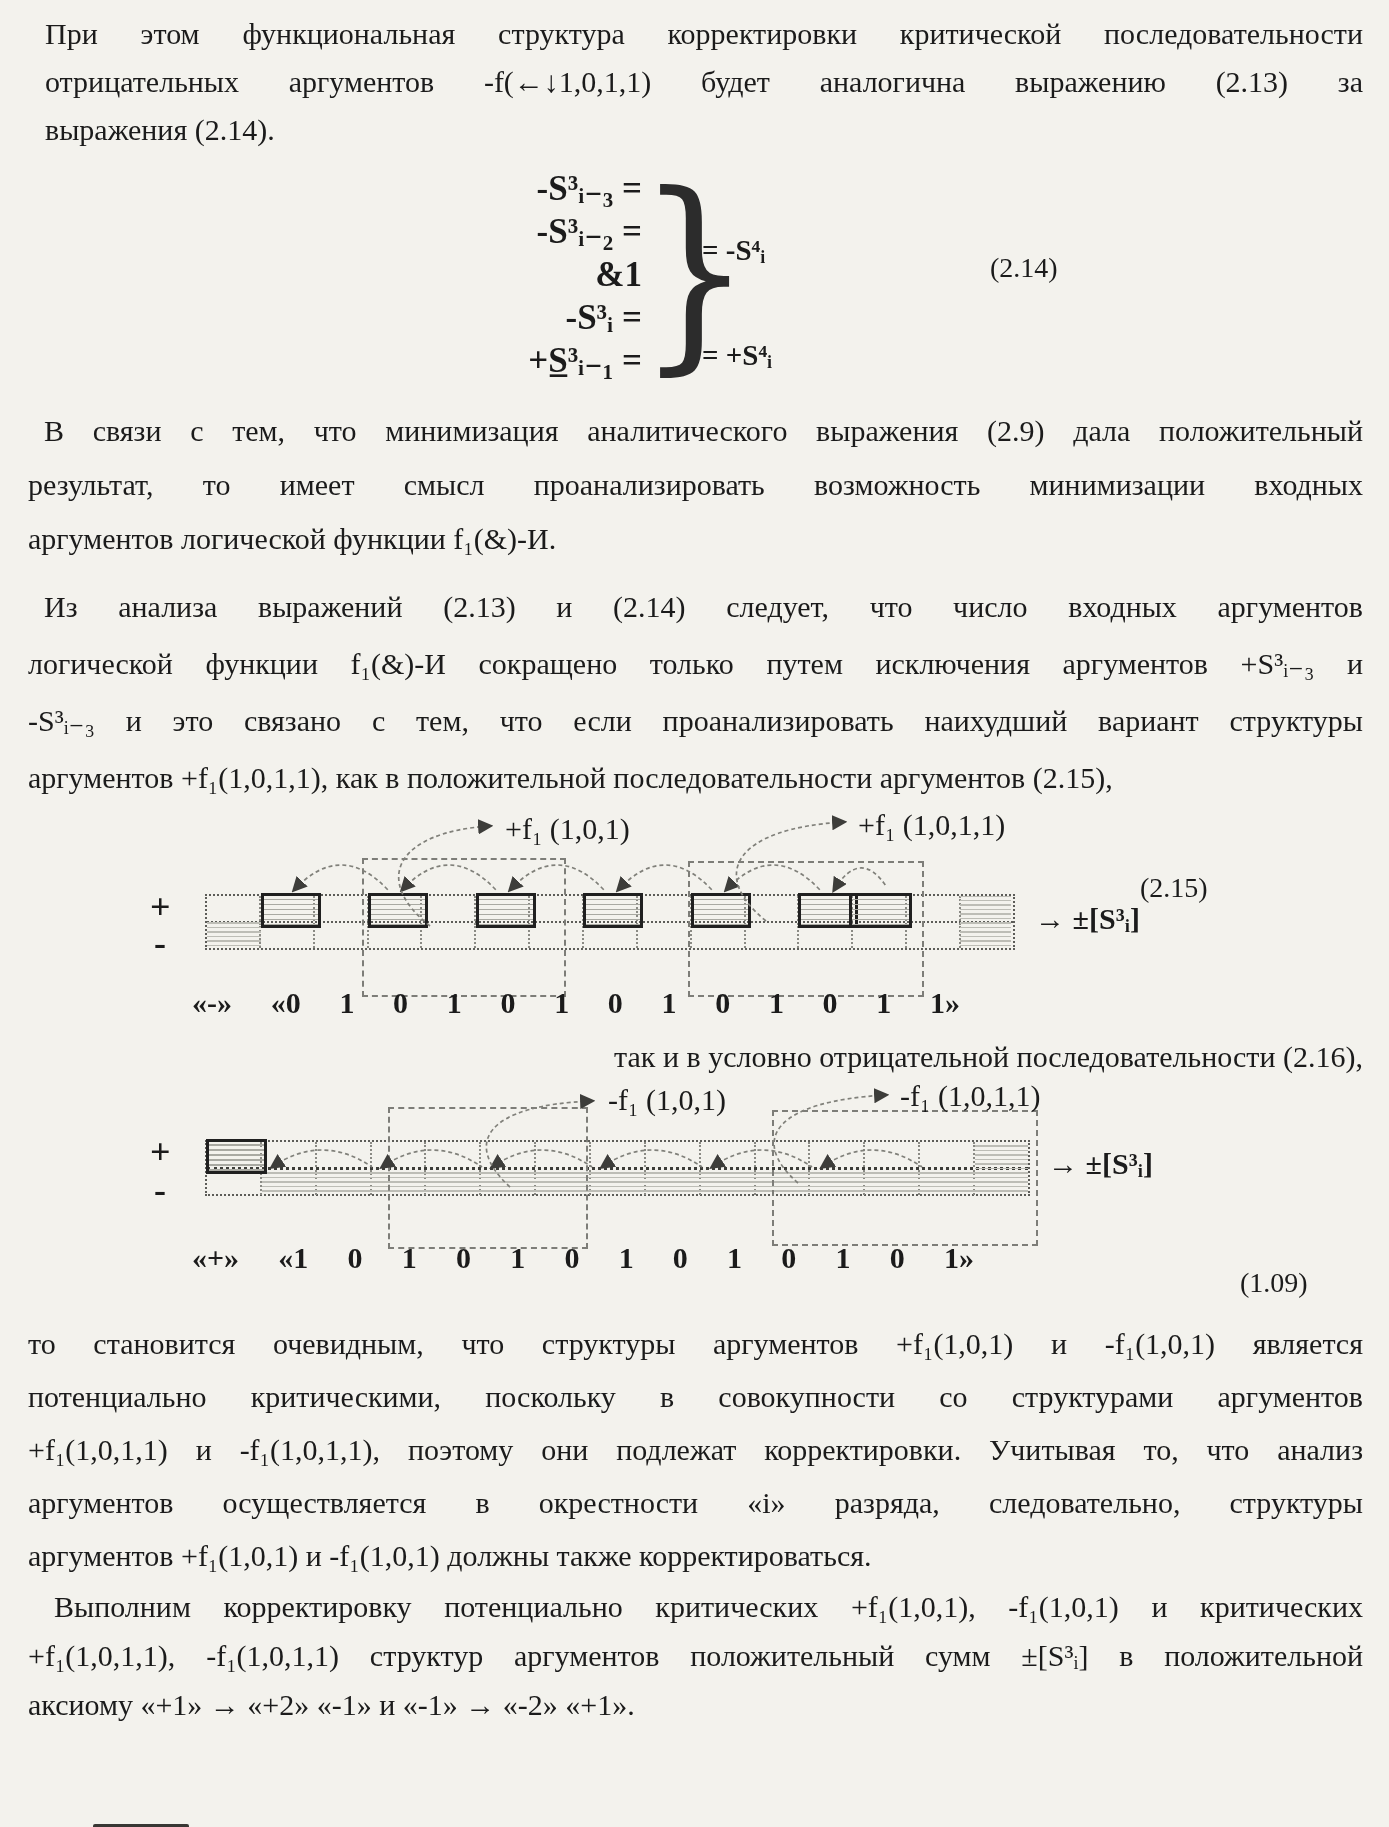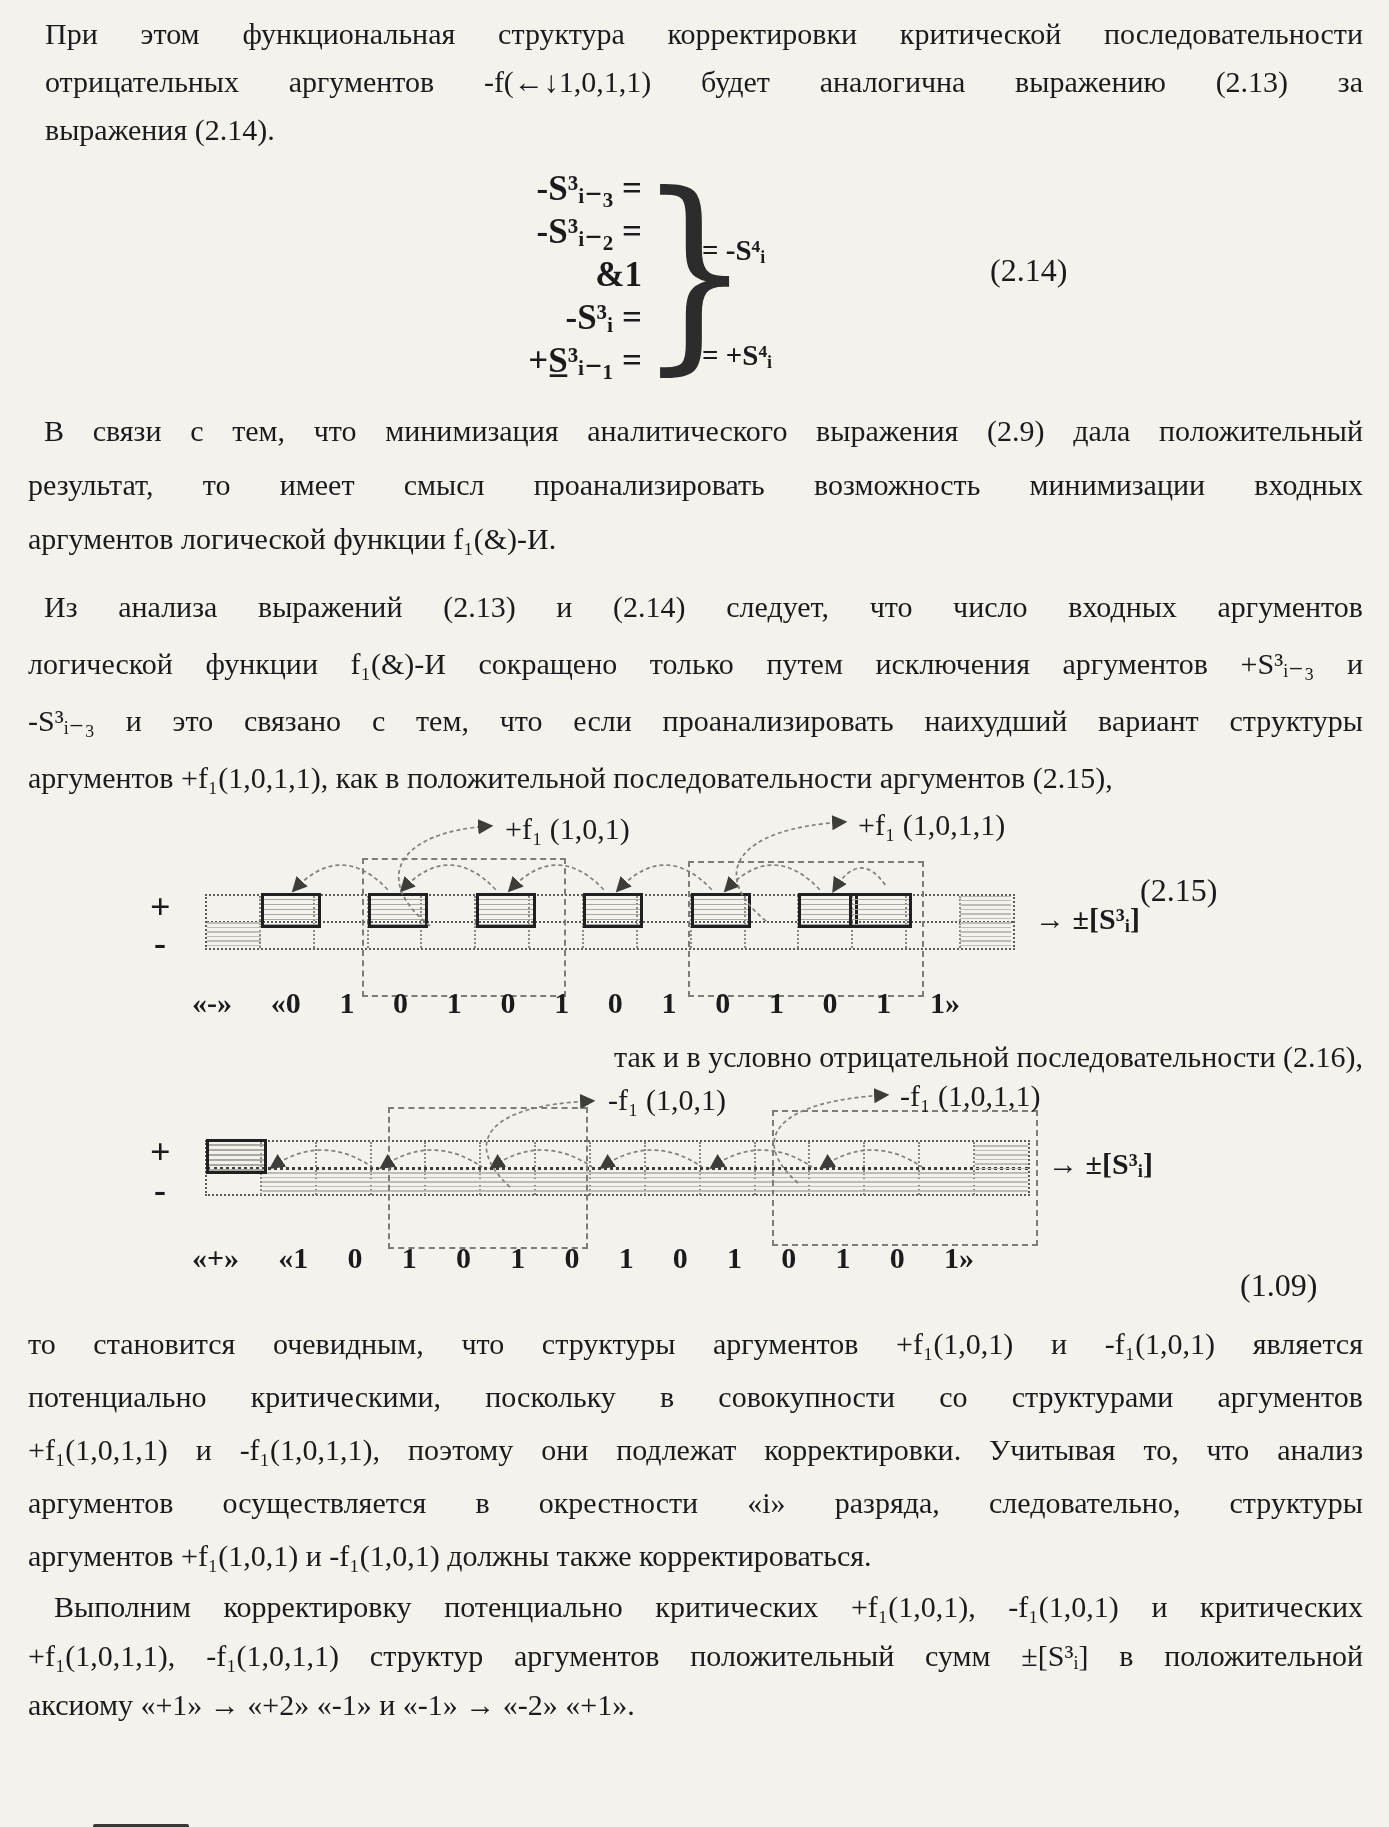--- a/index.html
+++ b/index.html
@@ -27,21 +27,21 @@
   #p4{margin-top:2px;}
   #p5 .tl{height:49px;line-height:49px;}
   
   #formula{height:240px;}
   .fl{position:absolute;left:380px;width:262px;text-align:right;
       font-size:35px;font-weight:700;line-height:34px;}
   .brace{position:absolute;left:636px;top:-2px;width:70px;height:238px;
       font-family:"DejaVu Serif",serif;font-size:188px;line-height:238px;
       transform:scale(0.95,1.12);transform-origin:center;color:#2c2c2c;}
   .frh{position:absolute;left:702px;font-size:29px;font-weight:700;margin-top:25px;}
-  .eqnum{position:absolute;font-size:32px;}
+  .eqnum{position:absolute;font-size:28px;}
   
   .diag{height:233px;}
   #d16.diag{height:240px;}
   .ov{position:absolute;left:0;top:0;pointer-events:none;z-index:6;}
   .flabel{position:absolute;font-size:30px;white-space:nowrap;z-index:7;}
   .gbox{position:absolute;border:2px dashed #7d7d78;z-index:4;}
   .strip{position:absolute;border:2px dotted #5c5c58;box-sizing:border-box;z-index:3;}
   .row{display:flex;height:25px;}
   .row.top{border-bottom:2px dotted #5c5c58;}
   #d16 .row.top{border-bottom:3px dotted #3c3c38;}

